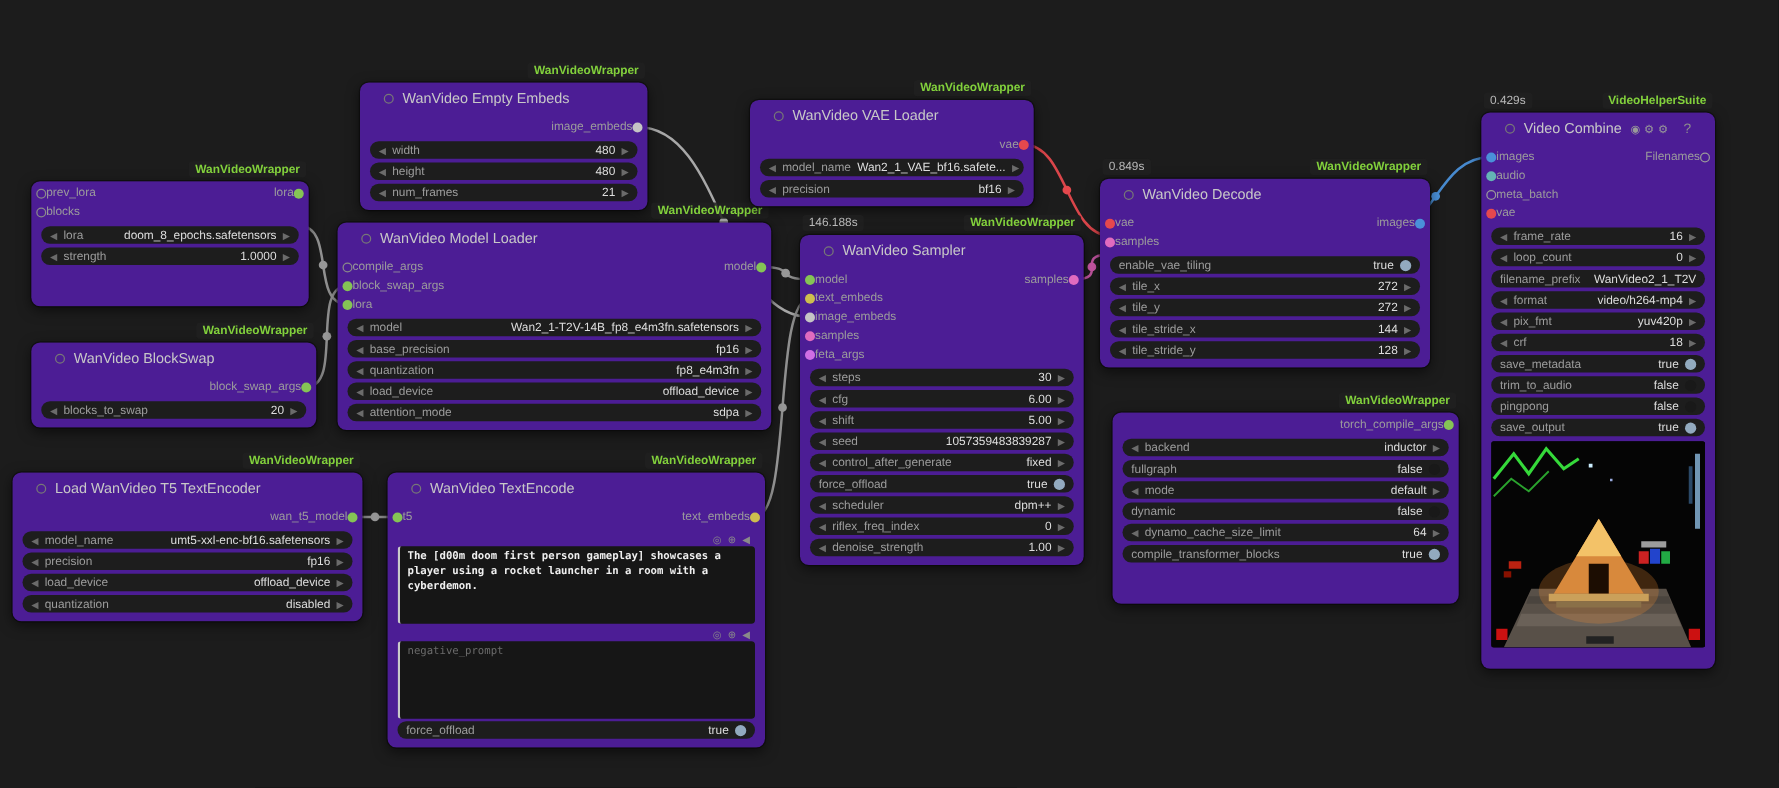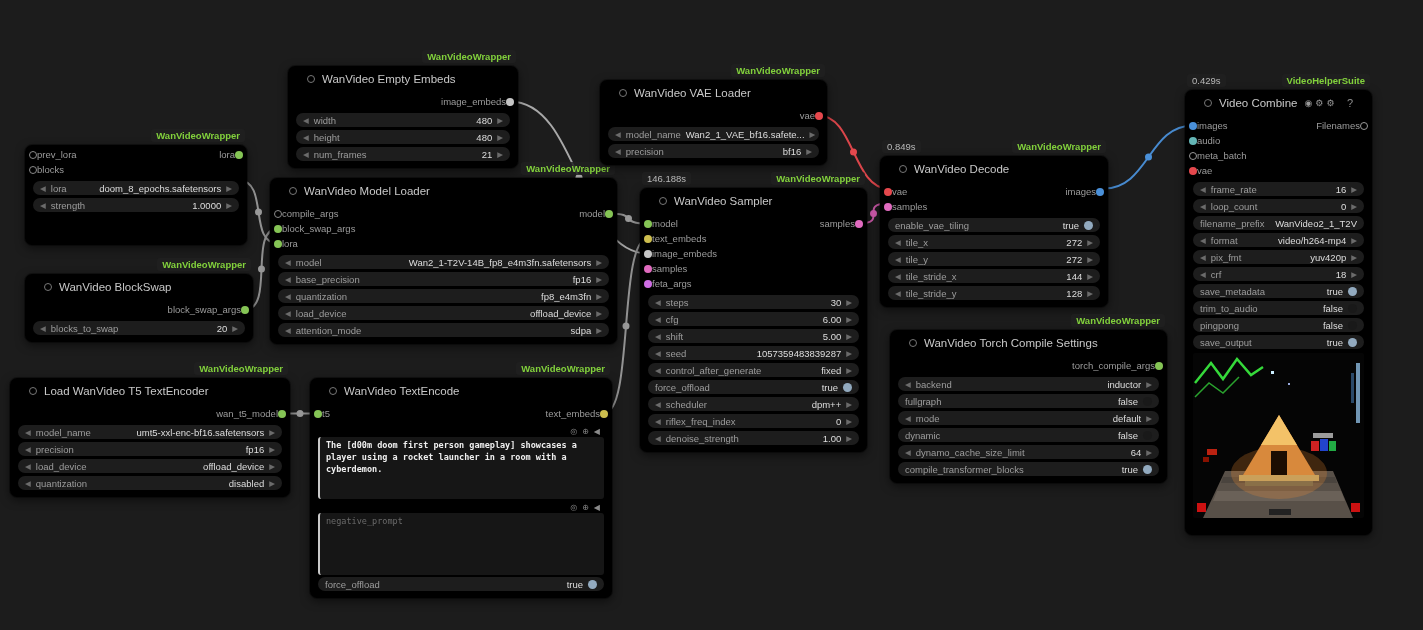--- a/index.html
+++ b/index.html
@@ -1,21 +1,21 @@
 <!DOCTYPE html>
 <html><head>
 <meta charset="utf-8">
 <style>
   * { box-sizing: border-box; margin: 0; padding: 0; }
   body { background: #111; }
   #canvas { position: relative; width: 1423px; height: 630px; background: #1c1c1c;
             overflow: hidden; font-family: "Liberation Sans", sans-serif; }
   .wires { position: absolute; left: 0; top: 0; z-index: 0; }
   .wires path { fill: none; stroke-width: 2; opacity: .95; }
-  .node { position: absolute; z-index: 1; background: #000000; border-radius: 7px;
+  .node { position: absolute; z-index: 1; background: #4c1d95; border-radius: 7px;
           box-shadow: 0 3px 10px rgba(0,0,0,.55); outline: 1px solid rgba(0,0,0,.35); }
   .node-badges { position: absolute; top: -16px; left: 2px; right: 2px; display: flex; pointer-events: none; }
   .badge { font-size: 9.5px; padding: 1px 5px; border-radius: 3px; background: rgba(32,32,32,.85); line-height: 1.2; }
   .badge.time { color: #b8b8b8; }
   .badge.tag { margin-left: auto; color: #82d13c; font-weight: bold; }
   .node-header { height: 26px; display: flex; align-items: center; padding: 0 19px; color: #c8c8c8; font-size: 11.5px; }
   .collapse-dot { width: 8px; height: 8px; border: 1.5px solid #777; border-radius: 50%; margin-right: 7px; flex: none; }
   .hdr-icons { display: flex; gap: 3px; margin-left: 7px; color: #9a9a9a; font-size: 9px; }
   .help { margin-left: auto; color: #8d8d8d; font-size: 11px; }
   .slots { padding-top: 2px; }
@@ -458,21 +458,21 @@
         </div>
         <div class="widget">
           <span class="arrow">◀</span>
           <span class="wlabel">denoise_strength</span>
           <span class="wvalue">1.00</span>
           <span class="arrow">▶</span>
         </div>
       </div>
   </div>
 
-  <div class="node" style="left:880px;top:156px;width:228px;height:151px">
+  <div class="node" style="left:880px;top:143px;width:264px;height:151px">
     <div class="node-badges">
       <span class="badge time">0.849s</span>
       <span class="badge tag">WanVideoWrapper</span>
     </div>
     <div class="node-header">
       <span class="collapse-dot"></span>
       <span class="node-title">WanVideo Decode</span>
     </div>
     <div class="slots">
         <div class="slot-row">
@@ -522,24 +522,20 @@
           <span class="wlabel">tile_stride_y</span>
           <span class="wvalue">128</span>
           <span class="arrow">▶</span>
         </div>
       </div>
   </div>
 
   <div class="node" style="left:890px;top:330px;width:277px;height:153px">
     <div class="node-badges">
       <span class="badge tag">WanVideoWrapper</span>
-    </div>
-    <div class="node-header">
-      <span class="collapse-dot"></span>
-      <span class="node-title">WanVideo Torch Compile Settings</span>
     </div>
     <div class="slots">
         <div class="slot-row">
           <span class="slot in"></span>
           <span class="slot out">
             <span class="slot-label">torch_compile_args</span>
             <span class="dot" style="background: rgb(133, 196, 85);"></span>
           </span>
         </div>
       </div>

